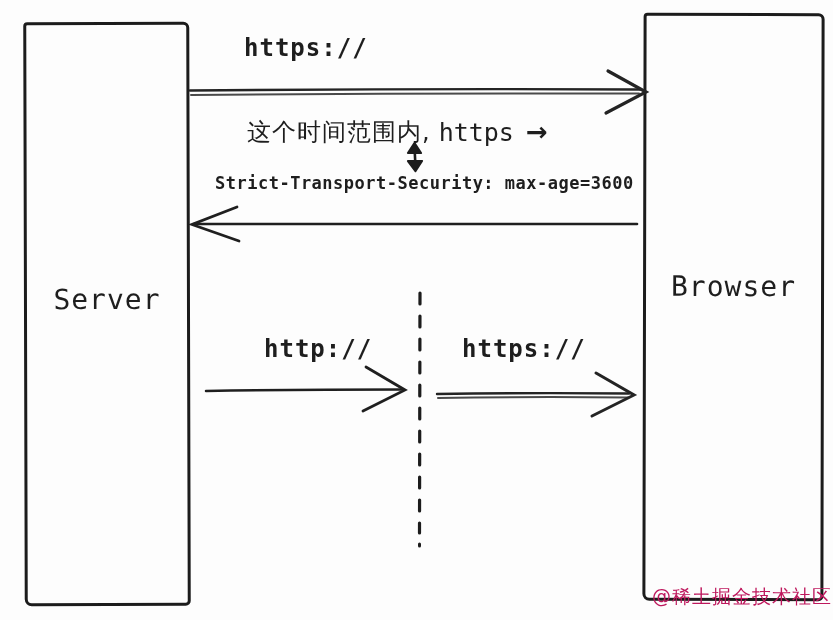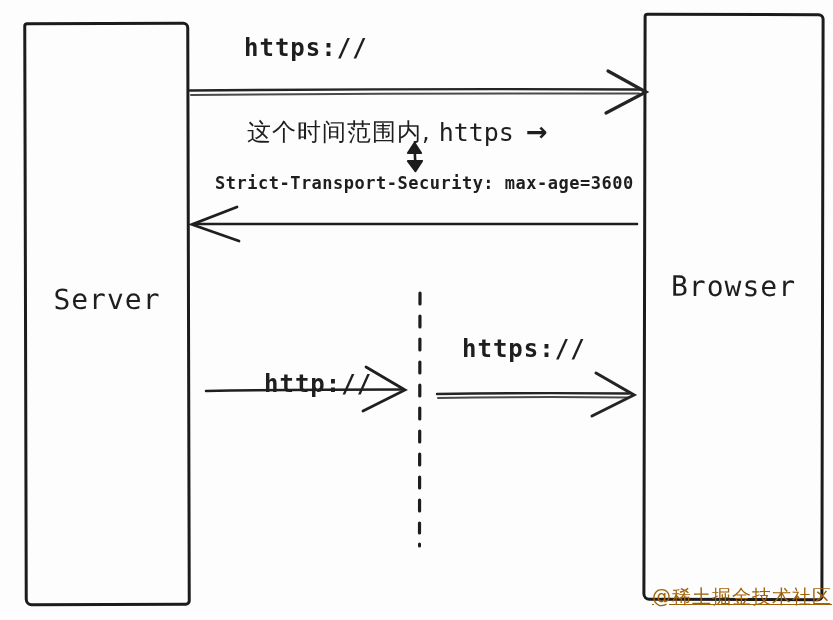--- a/index.html
+++ b/index.html
@@ -27,21 +27,21 @@
   }
   .browser-box .box-label{top:258px;}
   .server-box .box-label{top:254px;}
   svg.overlay{position:absolute;left:0;top:0;width:833px;height:620px;pointer-events:none;}
   .lbl{
     position:absolute;
     font-size:24px;font-weight:700;letter-spacing:1px;
     white-space:nowrap;
   }
   .top-https{left:244px;top:34px;}
-  .bottom-http{left:264px;top:335px;margin-top:35px;}
+  .bottom-http{left:264px;top:335px;}
   .bottom-https{left:462px;top:335px;}
   .note-line{
     position:absolute;left:215px;top:116px;
     display:flex;align-items:center;gap:8px;
     white-space:nowrap;
   }
   .note-cn{
     font-family:"DejaVu Sans", sans-serif;
     font-size:24px;font-weight:500;letter-spacing:1px;margin-left:32px;
   }
@@ -114,15 +114,15 @@
     <span class="note-cn">这个时间范围内,</span>
     <span class="note-code">https</span>
     <span class="note-arrow">→</span>
   </div>
 
   <div class="sts-line">Strict-Transport-Security: max-age=3600</div>
 
   <div class="lbl bottom-http">http://</div>
   <div class="lbl bottom-https">https://</div>
 
-  <div class="watermark" style="color: #a16207; text-decoration: underline;">@稀土掘金技术社区</div>
+  <div class="watermark" style="color: #be185d;">@稀土掘金技术社区</div>
 
 </div>
 
 </body></html>

